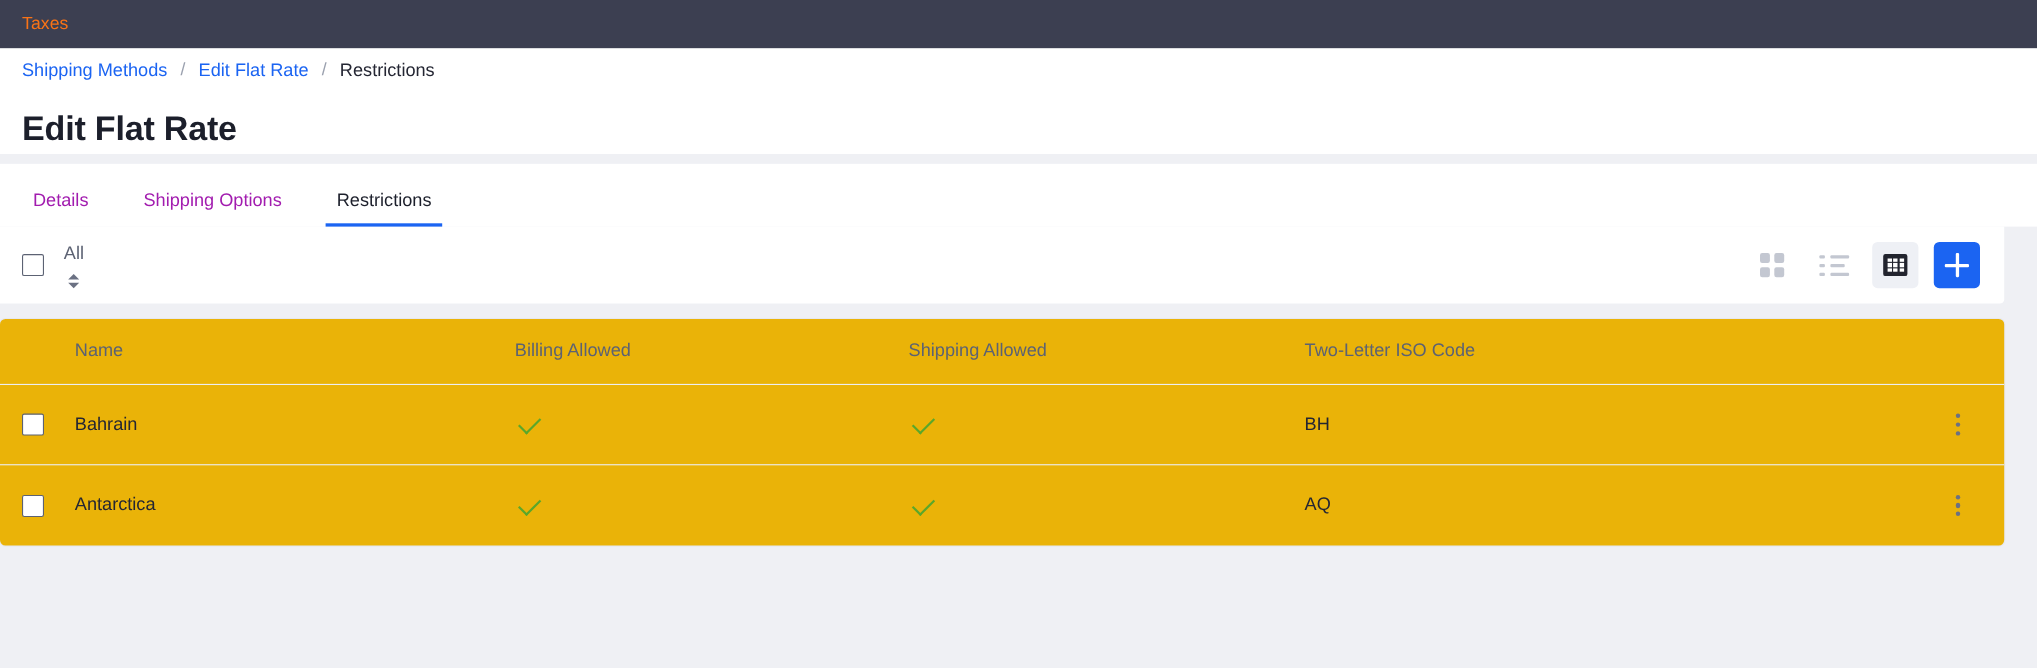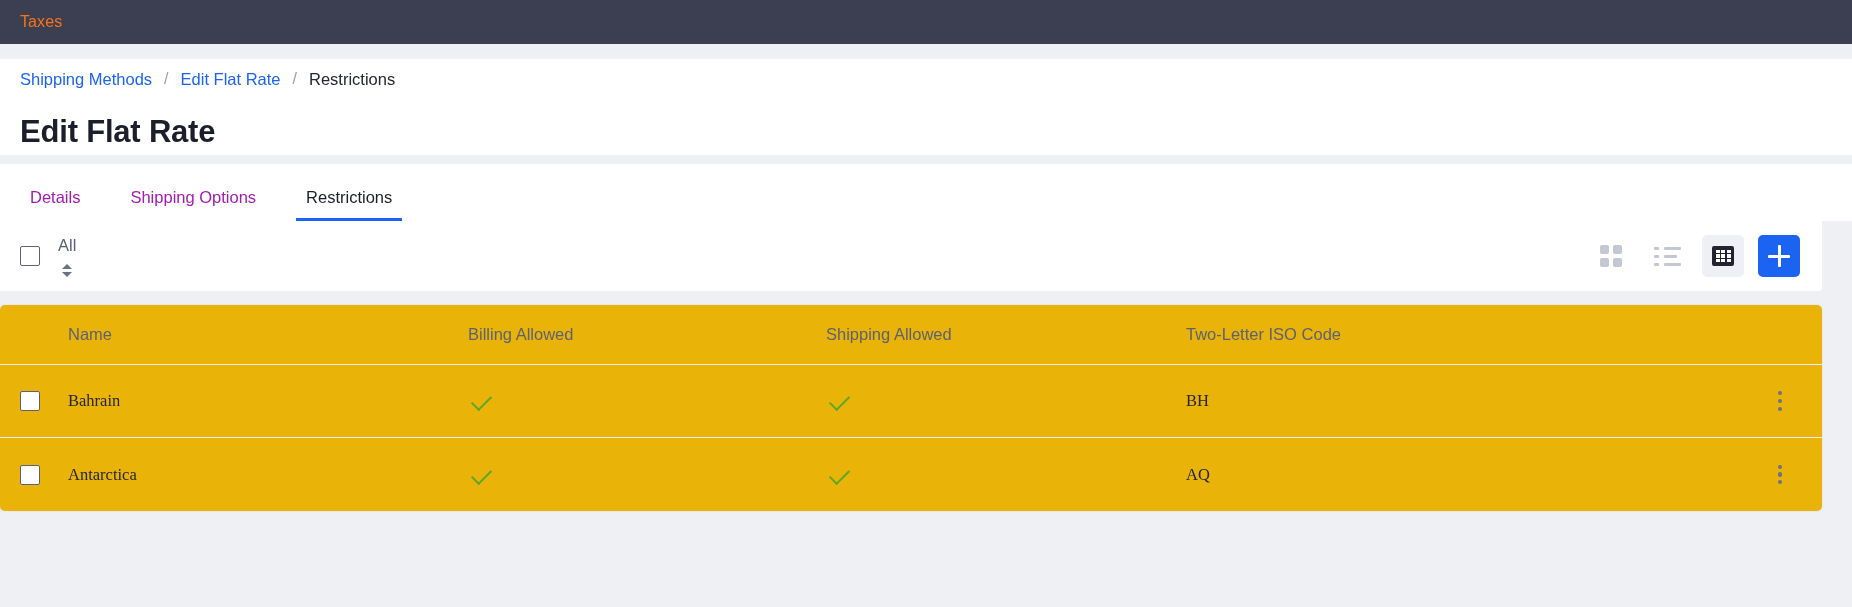--- a/index.html
+++ b/index.html
@@ -28,21 +28,20 @@
   .header-block {
     background: #ffffff;
     padding: 0 20px;
   }
   .breadcrumb {
     display: flex;
     align-items: center;
     height: 34px;
     padding-top: 6px;
     font-size: 16.5px;
-    margin-top: 15px;
   }
   .crumb-link { color: #1b64f2; cursor: pointer; }
   .crumb-sep  { color: #9aa0ae; margin: 0 12px; font-size: 16px; }
   .crumb-current { color: #242633; }
 
   .page-title {
     font-size: 31px;
     font-weight: bold;
     color: #1c1f2b;
     padding-top: 21px;
@@ -177,21 +176,21 @@
   .t-head { height: 60px; border-bottom: 1px solid #eceef3; }
   .t-head .c { font-size: 16.5px; color: #5c6273; }
 
   .c-check { width: 48px; flex: none; }
   .c-name  { width: 400px; flex: none; }
   .c-bill  { width: 358px; flex: none; }
   .c-ship  { width: 360px; flex: none; }
   .c-iso   { flex: 1; }
   .c-menu  { width: 40px; flex: none; display: flex; justify-content: center; }
 
-  .cell-text { font-size: 16.5px; color: #242633; font-family: Liberation Serif, serif; }
+  .cell-text { font-size: 16.5px; color: #242633; }
 
   .check-mark {
     display: inline-block;
     width: 19px; height: 11px;
     border-left: 2.3px solid #5aa72b;
     border-bottom: 2.3px solid #5aa72b;
     transform: rotate(-45deg);
     margin-left: 4px;
   }
 

